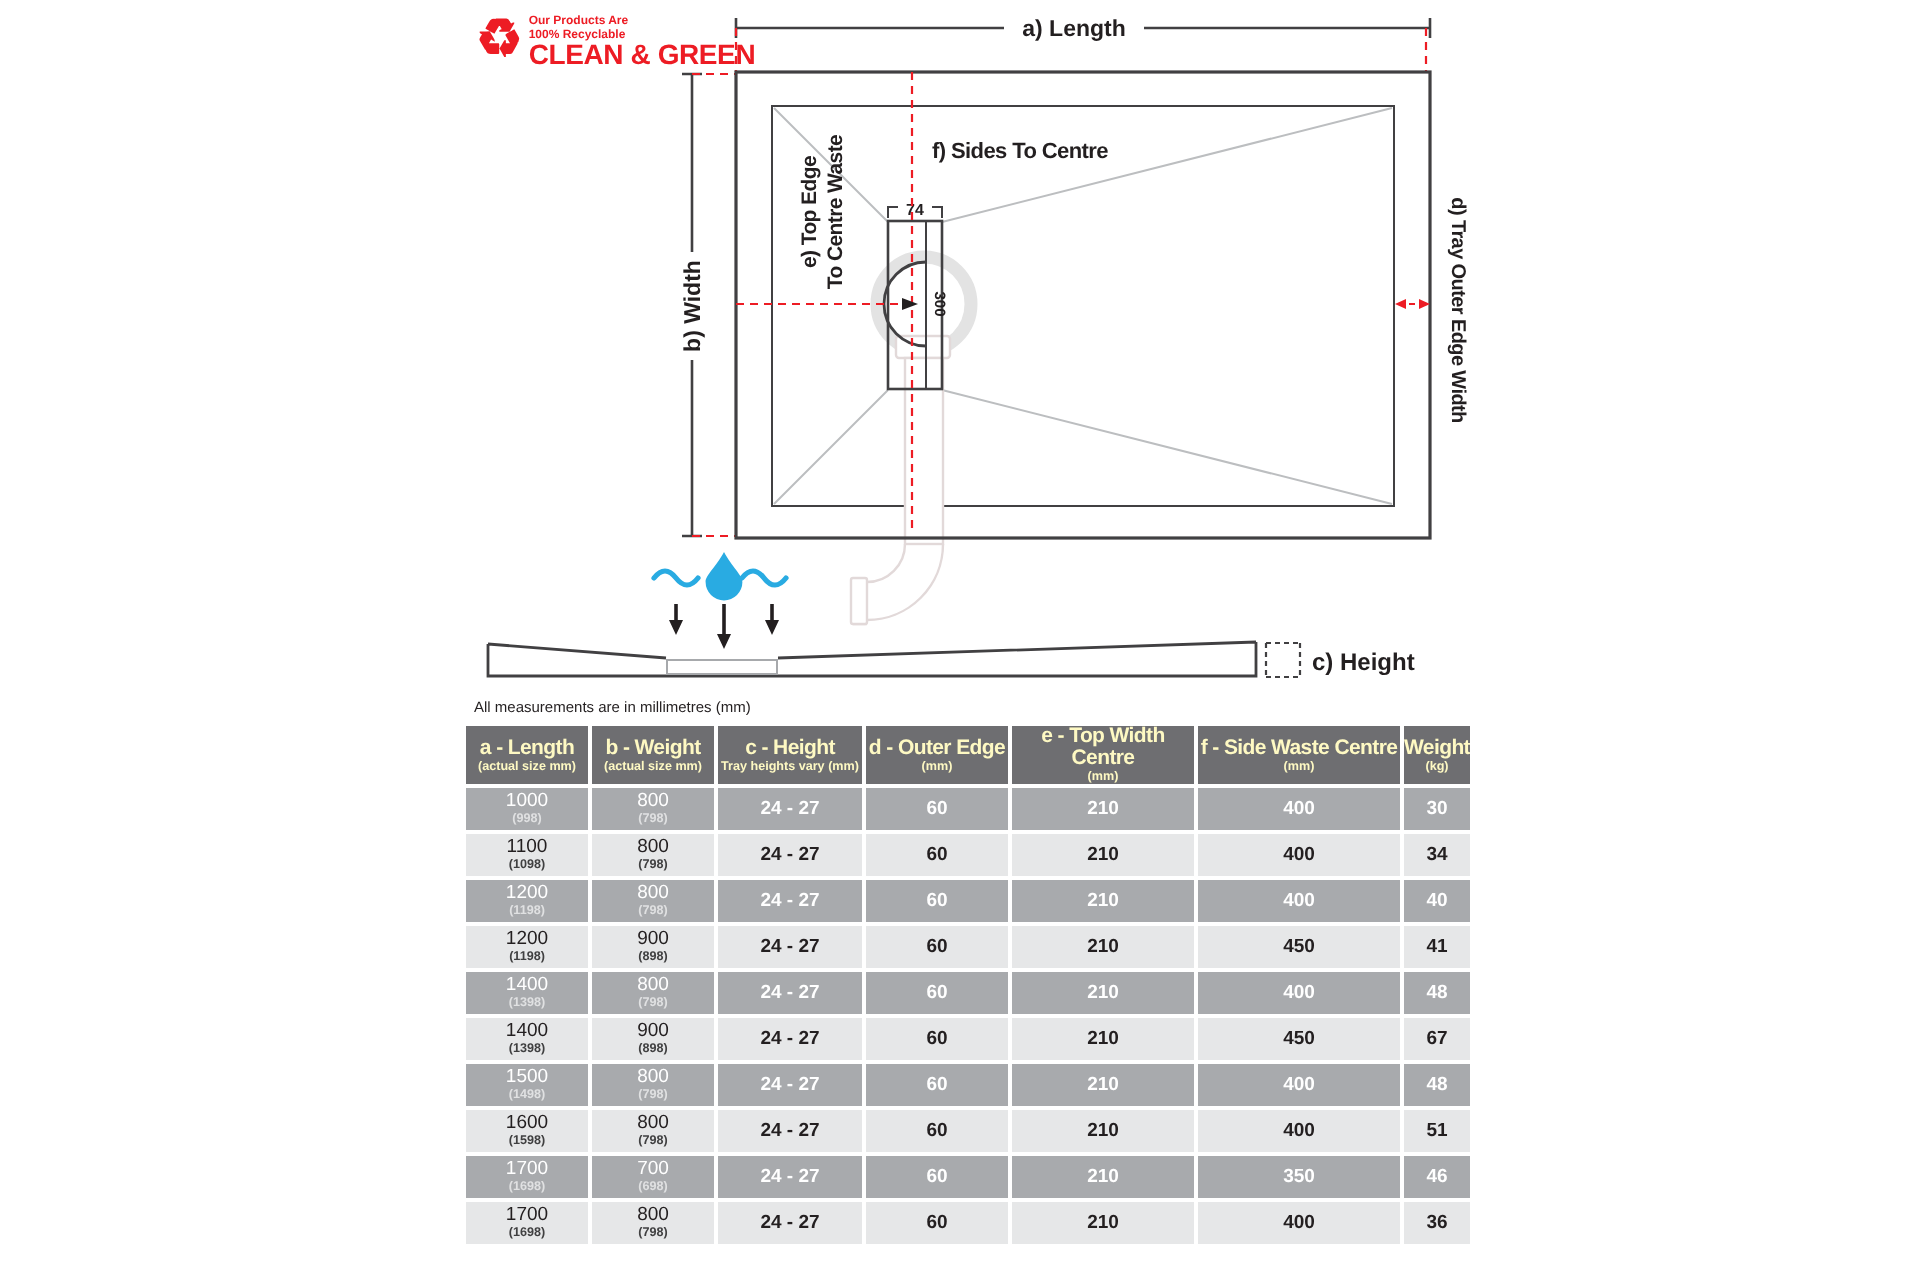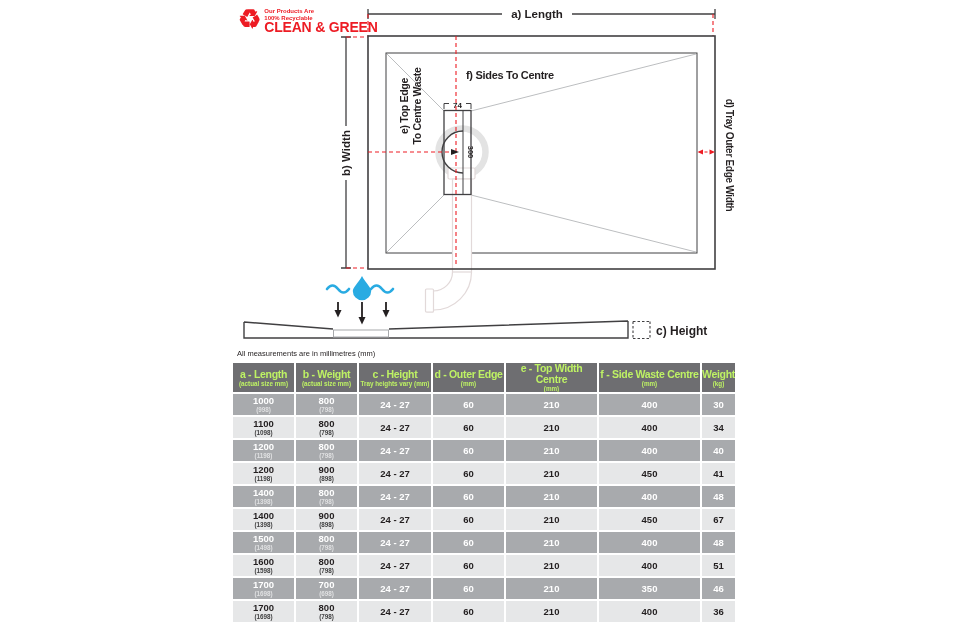--- a/index.html
+++ b/index.html
@@ -14,27 +14,27 @@
   .logo-text .l3{font-size:14px;line-height:10px;font-weight:bold;letter-spacing:-0.2px;}
   
   .diagram{position:absolute;left:0;top:0;}
   
   .note{position:absolute;left:237px;top:349px;font-size:7.5px;color:#231f20;}
   
   table.spec{position:absolute;left:233px;top:363px;border-collapse:collapse;table-layout:fixed;}
   table.spec th,table.spec td{border-right:2px solid #fff;border-bottom:2px solid #fff;
         text-align:center;vertical-align:middle;padding:0;overflow:hidden;}
   table.spec th:last-child,table.spec td:last-child{border-right:none;margin-top:16px;}
-  table.spec thead th{background:var(--header-bg,#6e6e71);color:#bef264;height:26px;}
+  table.spec thead th{background:var(--header-bg,#6e6e71);color:#fef9c3;height:26px;}
   .h-main{font-size:10.5px;line-height:11px;font-weight:bold;letter-spacing:-0.3px;}
   .h-sub{font-size:6.3px;line-height:7px;font-weight:bold;}
   table.spec td{height:21px;font-size:9.5px;font-weight:bold;}
   tr.dark td{background:var(--row-dark-bg,#a8aaad);color:#fff;}
   tr.light td{background:var(--row-light-bg,#e6e7e8);color:#231f20;}
-  .c-main{font-size:9.5px;line-height:10px;font-weight:bold;text-align:center;}
+  .c-main{font-size:9.5px;line-height:10px;font-weight:normal;text-align:center;}
   .c-sub{font-size:6.3px;line-height:7px;font-weight:bold;}
   tr.dark .c-sub{color:#e0e1e2;}
   tr.light .c-sub{color:#404041;}
 </style>
 </head>
 <body>
 
 <div class="page">
 
   <div class="logo">

